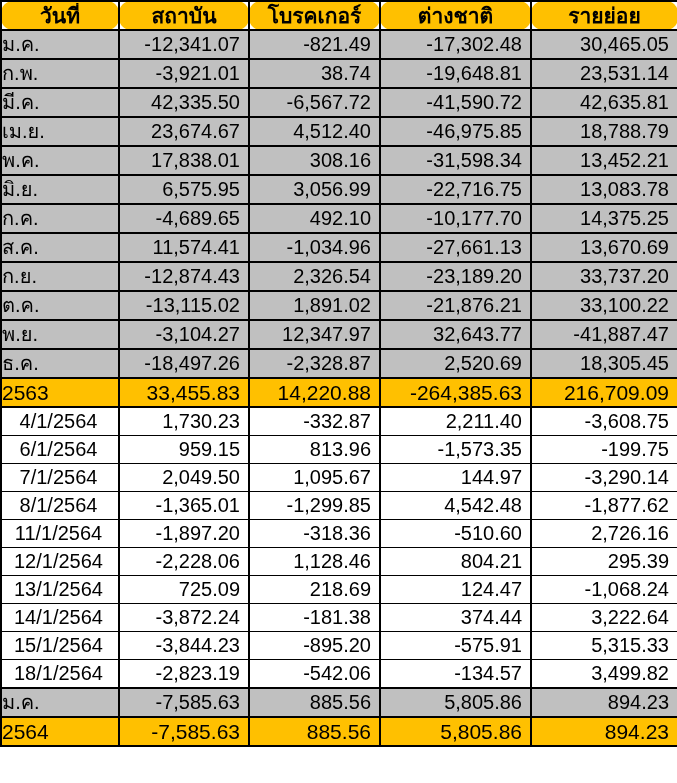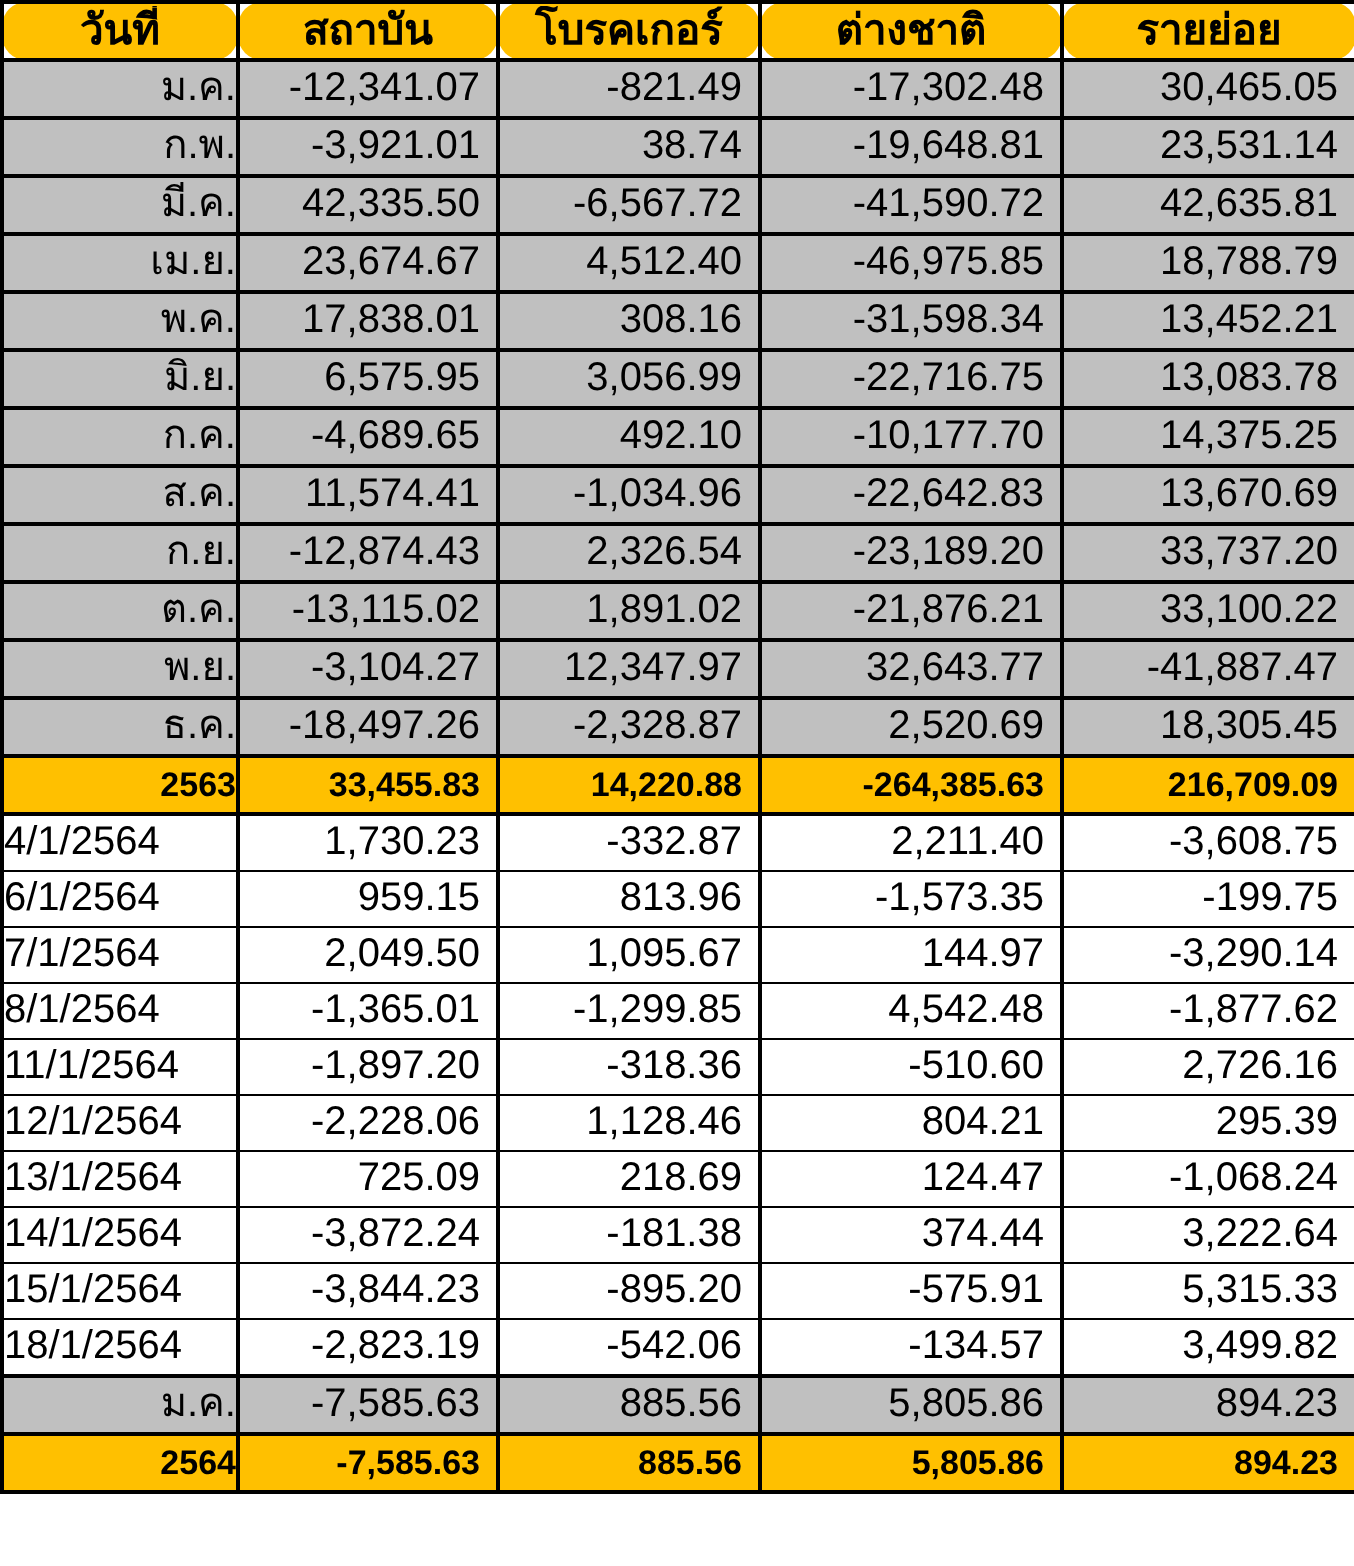--- a/index.html
+++ b/index.html
@@ -28,33 +28,33 @@
     font-weight: bold;
     text-align: center;
     font-size: 21px;
     border-radius: 12px;
   }
   tr.row-month td {
     background: #C0C0C0;
   }
   tr.row-year_summary td {
     background: #FFC000;
-    font-weight: bold;
-    font-size: 17px;
+    font-weight: normal;
+    font-size: 21px;
   }
   tr.row-daily td {
     background: #FFFFFF;
     border-top-width: 1px;
     border-bottom-width: 1px;
   }
   td.date-cell {
-    text-align: right;
+    text-align: left;
   }
   tr.row-daily td.date-cell {
-    text-align: left;
+    text-align: center;
     padding-right: 3px;
   }
   td.num-cell {
     text-align: right;
     padding-right: 8px;
   }
   td.neg {
     color: #000000;
   }
 </style>
@@ -125,21 +125,21 @@
         <td class="date-cell">ก.ค.</td>
         <td class="num-cell neg">-4,689.65</td>
         <td class="num-cell">492.10</td>
         <td class="num-cell neg">-10,177.70</td>
         <td class="num-cell">14,375.25</td>
       </tr>
       <tr class="row-month">
         <td class="date-cell">ส.ค.</td>
         <td class="num-cell">11,574.41</td>
         <td class="num-cell neg">-1,034.96</td>
-        <td class="num-cell neg">-22,642.83</td>
+        <td class="num-cell neg">-27,661.13</td>
         <td class="num-cell">13,670.69</td>
       </tr>
       <tr class="row-month">
         <td class="date-cell">ก.ย.</td>
         <td class="num-cell neg">-12,874.43</td>
         <td class="num-cell">2,326.54</td>
         <td class="num-cell neg">-23,189.20</td>
         <td class="num-cell">33,737.20</td>
       </tr>
       <tr class="row-month">

